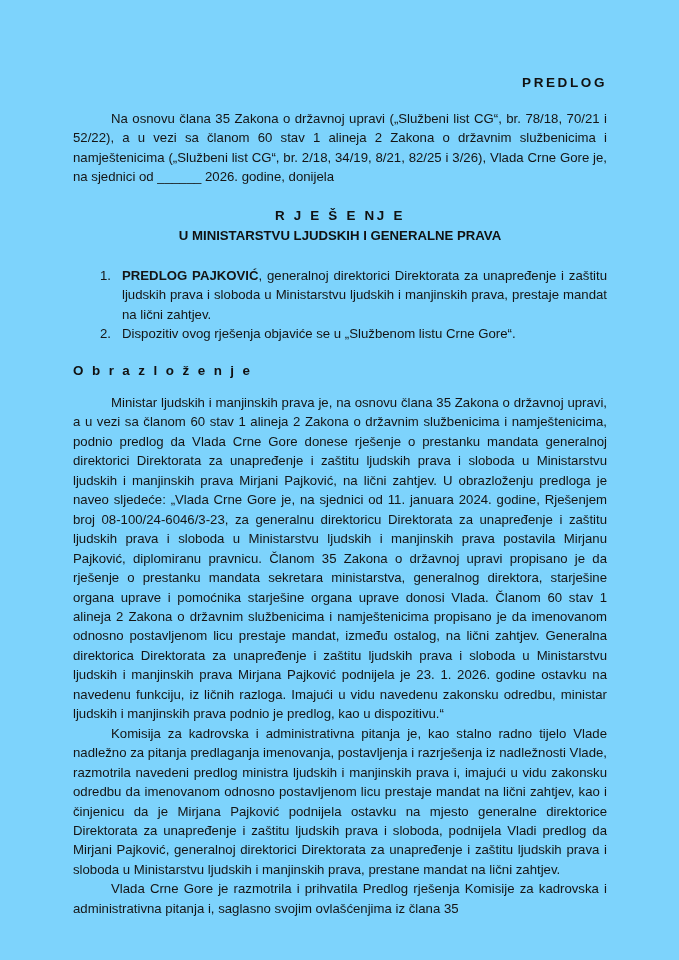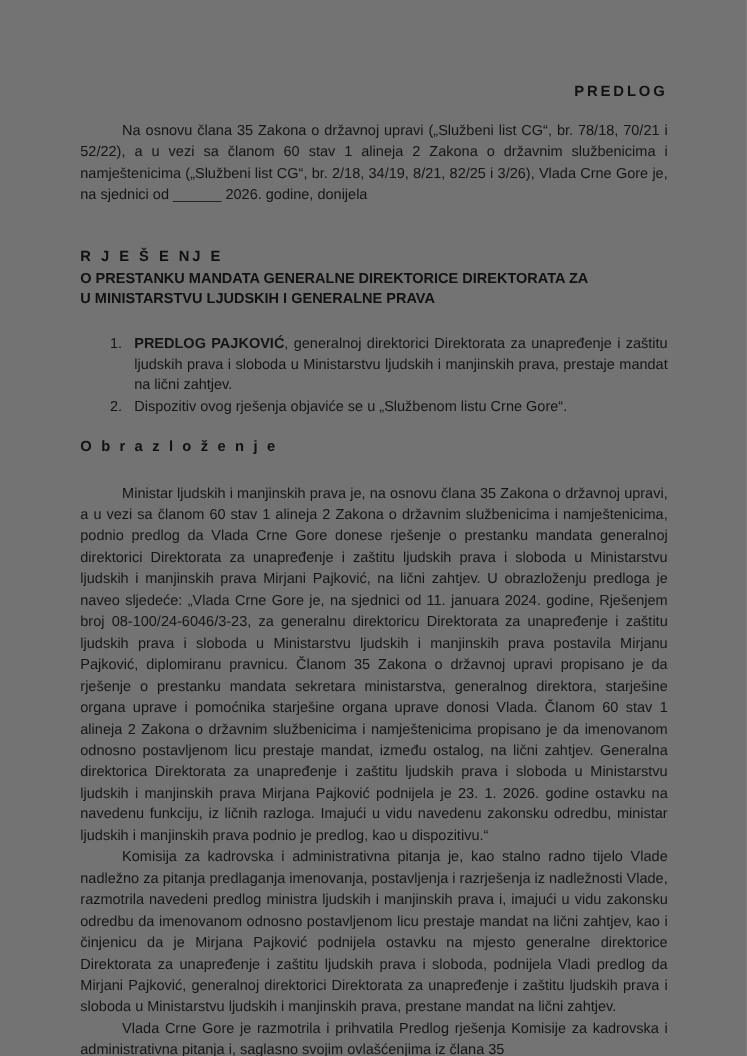--- a/index.html
+++ b/index.html
@@ -16,21 +16,21 @@
     -webkit-font-smoothing: antialiased;
   }
 
   .page {
     position: relative;
     width: 679px;
     height: 960px;
     box-sizing: border-box;
     padding: 0 72px 0 73px;
     overflow: hidden;
-    background: #737373;
+    background: #7dd3fc;
   }
 
   
   .doc-header {
     padding-top: 76px;
     text-align: right;
     font-size: 13.5px;
     font-weight: 700;
     letter-spacing: 2.6px;
     color: #111111;
@@ -43,22 +43,22 @@
     font-size: 13.2px;
     line-height: 19.5px;
     text-align: justify;
     text-justify: inter-word;
     text-indent: 38px;
     color: #151515;
   }
 
   
   .title-block {
-    margin-top: 36px;
-    text-align: left;
+    margin-top: 19px;
+    text-align: center;
     font-weight: 700;
     color: #111111;
   }
   .title-main {
     font-size: 13.4px;
     letter-spacing: 2.7px;
     line-height: 20px;
   }
   .title-sub {
     font-size: 13.2px;
@@ -103,21 +103,21 @@
     text-align: left;
     font-size: 13.4px;
     font-weight: 700;
     letter-spacing: 2.4px;
     color: #111111;
     line-height: 1;
   }
 
   
   .explanation-body {
-    margin-top: 26px;
+    margin-top: 16px;
   }
   .explanation-body p {
     margin: 0;
     font-size: 13.2px;
     line-height: 19.45px;
     text-align: justify;
     text-justify: inter-word;
     text-indent: 38px;
     color: #151515;
     hyphens: none;
@@ -128,21 +128,20 @@
 
 <div class="page">
 
   <div class="doc-header">PREDLOG</div>
 
   <div class="preamble">Na osnovu člana 35 Zakona o državnoj upravi („Službeni list CG“, br. 78/18, 70/21 i 52/22), a u vezi sa članom 60 stav 1 alineja 2 Zakona o državnim službenicima i namještenicima („Službeni list CG“, br. 2/18, 34/19, 8/21, 82/25 i 3/26), Vlada Crne Gore je, na sjednici od ______ 2026. godine, donijela</div>
 
   <div class="title-block">
     <div class="title-main">R J E Š E NJ E</div>
     <div class="title-sub">
-      <span>O PRESTANKU MANDATA GENERALNE DIREKTORICE  DIREKTORATA ZA</span>
       <span>U MINISTARSTVU LJUDSKIH I GENERALNE PRAVA</span>
     </div>
   </div>
 
   <ol class="dispositive">
     <li>
       <span class="num">1.</span><b>PREDLOG PAJKOVIĆ</b><span>, generalnoj direktorici Direktorata za unapređenje i zaštitu ljudskih prava i sloboda u Ministarstvu ljudskih i manjinskih prava, prestaje mandat na lični zahtjev.</span>
     </li>
     <li>
       <span class="num">2.</span><span>Dispozitiv ovog rješenja objaviće se u „Službenom listu Crne Gore“.</span>

